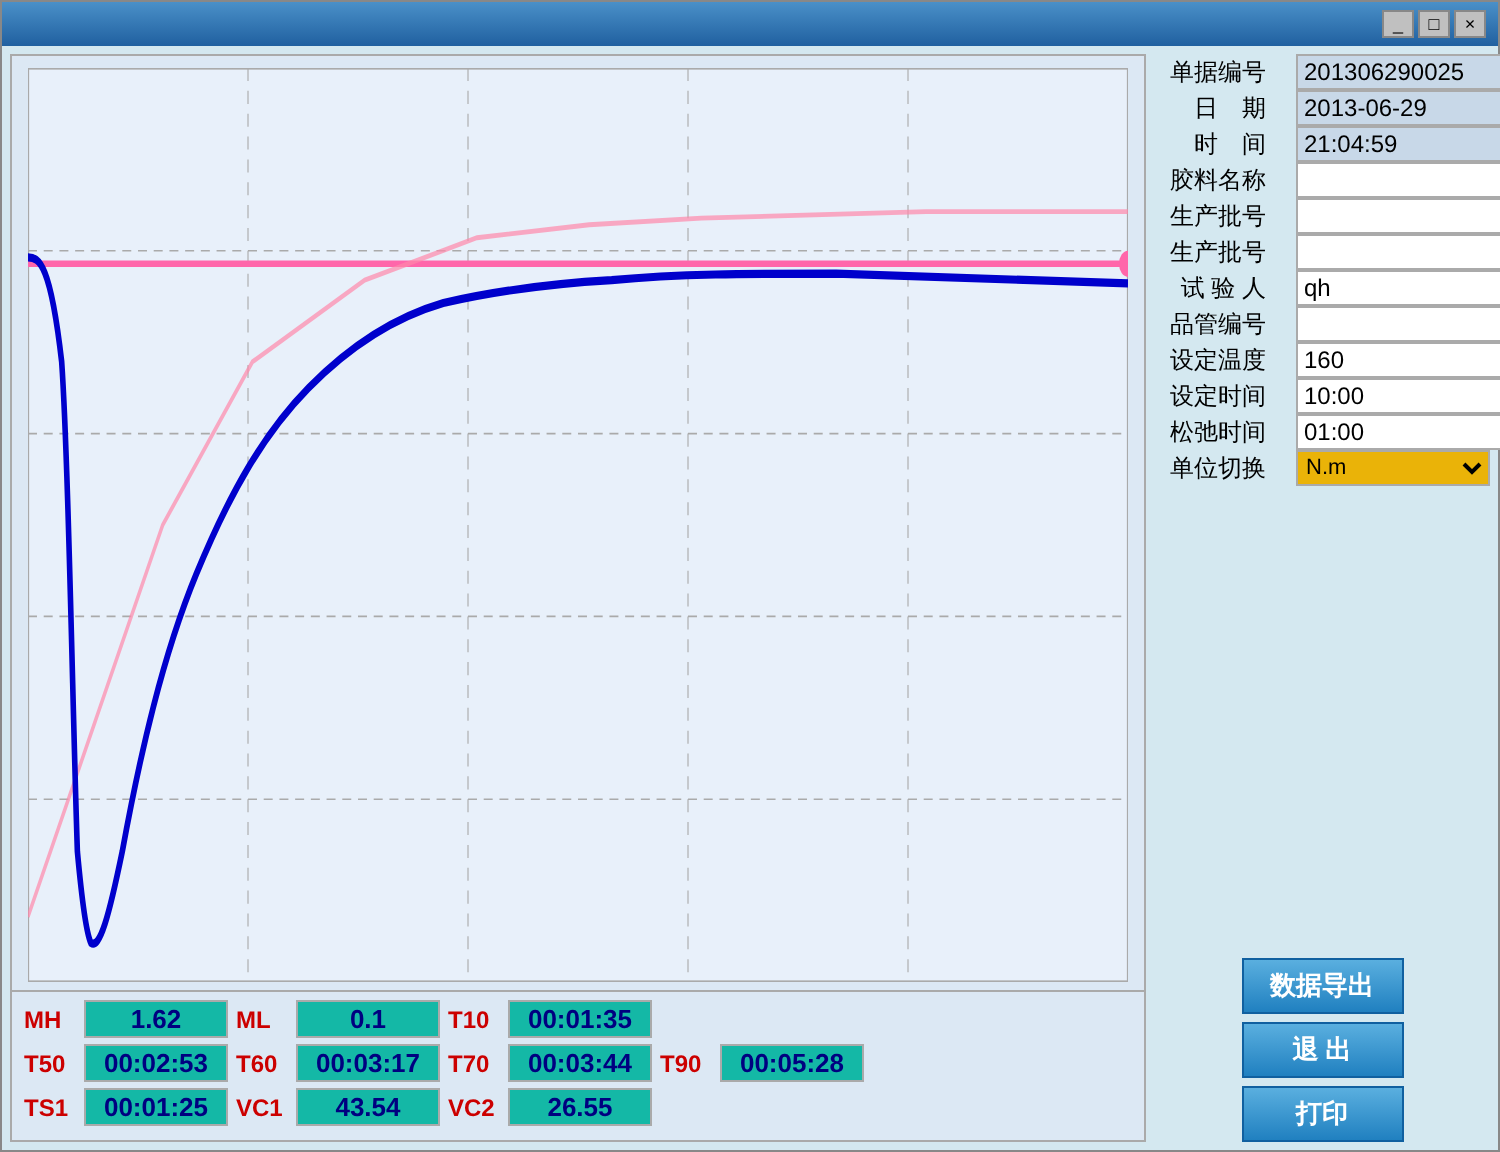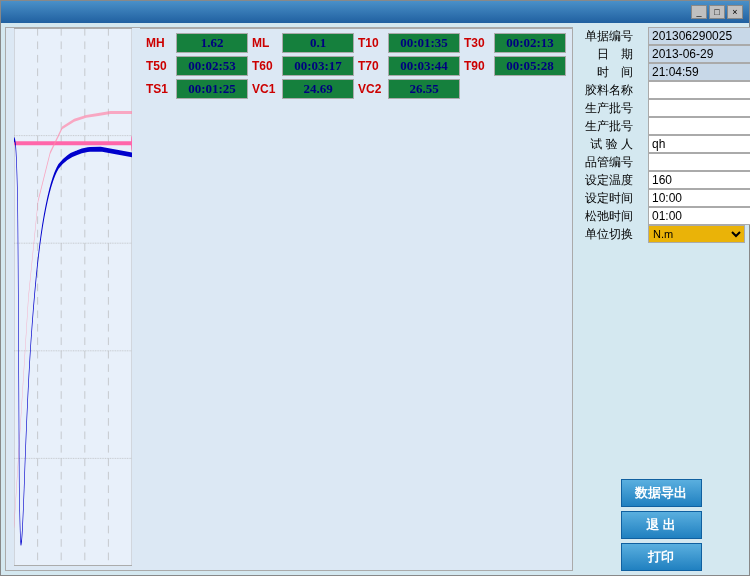--- a/index.html
+++ b/index.html
@@ -49,21 +49,21 @@
     .main-content {
       display: flex;
       flex: 1;
       padding: 4px;
       gap: 4px;
     }
     
     .chart-area {
       flex: 1;
       display: flex;
-      flex-direction: row;
+      flex-direction: column;
       background: #dce8f4;
       border: 1px solid #aaa;
     }
     .chart-title {
       text-align: center;
       font-size: 18px;
       color: #cc00cc;
       letter-spacing: 6px;
       padding: 4px 0 2px;
       font-weight: bold;
@@ -107,29 +107,28 @@
       align-items: center;
       gap: 2px;
     }
     .data-label {
       color: #cc0000;
       font-weight: bold;
       font-size: 12px;
       min-width: 28px;
     }
     .data-value {
-      background: #15803d;
+      background: #14b8a6;
       border: 1px solid #aaa;
       padding: 1px 4px;
       min-width: 72px;
       text-align: center;
       font-size: 13px;
       color: #000080;
       font-weight: bold;
-      font-family: Liberation Serif, serif;
     }
     
     .right-panel {
       width: 168px;
       display: flex;
       flex-direction: column;
       gap: 3px;
       flex-shrink: 0;
     }
     .form-row {
@@ -259,24 +258,20 @@
                 <span class="data-value">1.62</span>
               </div>
               <div class="data-cell">
                 <span class="data-label">ML</span>
                 <span class="data-value">0.1</span>
               </div>
               <div class="data-cell">
                 <span class="data-label">T10</span>
                 <span class="data-value">00:01:35</span>
               </div>
-              <div class="data-cell">
-                <span class="data-label">T30</span>
-                <span class="data-value">00:02:13</span>
-              </div>
             </div>
             <div class="data-row">
               <div class="data-cell">
                 <span class="data-label">T50</span>
                 <span class="data-value">00:02:53</span>
               </div>
               <div class="data-cell">
                 <span class="data-label">T60</span>
                 <span class="data-value">00:03:17</span>
               </div>
@@ -289,21 +284,21 @@
                 <span class="data-value">00:05:28</span>
               </div>
             </div>
             <div class="data-row">
               <div class="data-cell">
                 <span class="data-label">TS1</span>
                 <span class="data-value">00:01:25</span>
               </div>
               <div class="data-cell">
                 <span class="data-label">VC1</span>
-                <span class="data-value">24.69</span>
+                <span class="data-value">43.54</span>
               </div>
               <div class="data-cell">
                 <span class="data-label">VC2</span>
                 <span class="data-value">26.55</span>
               </div>
             </div>
           </div>
       </div>
     </div>
 

